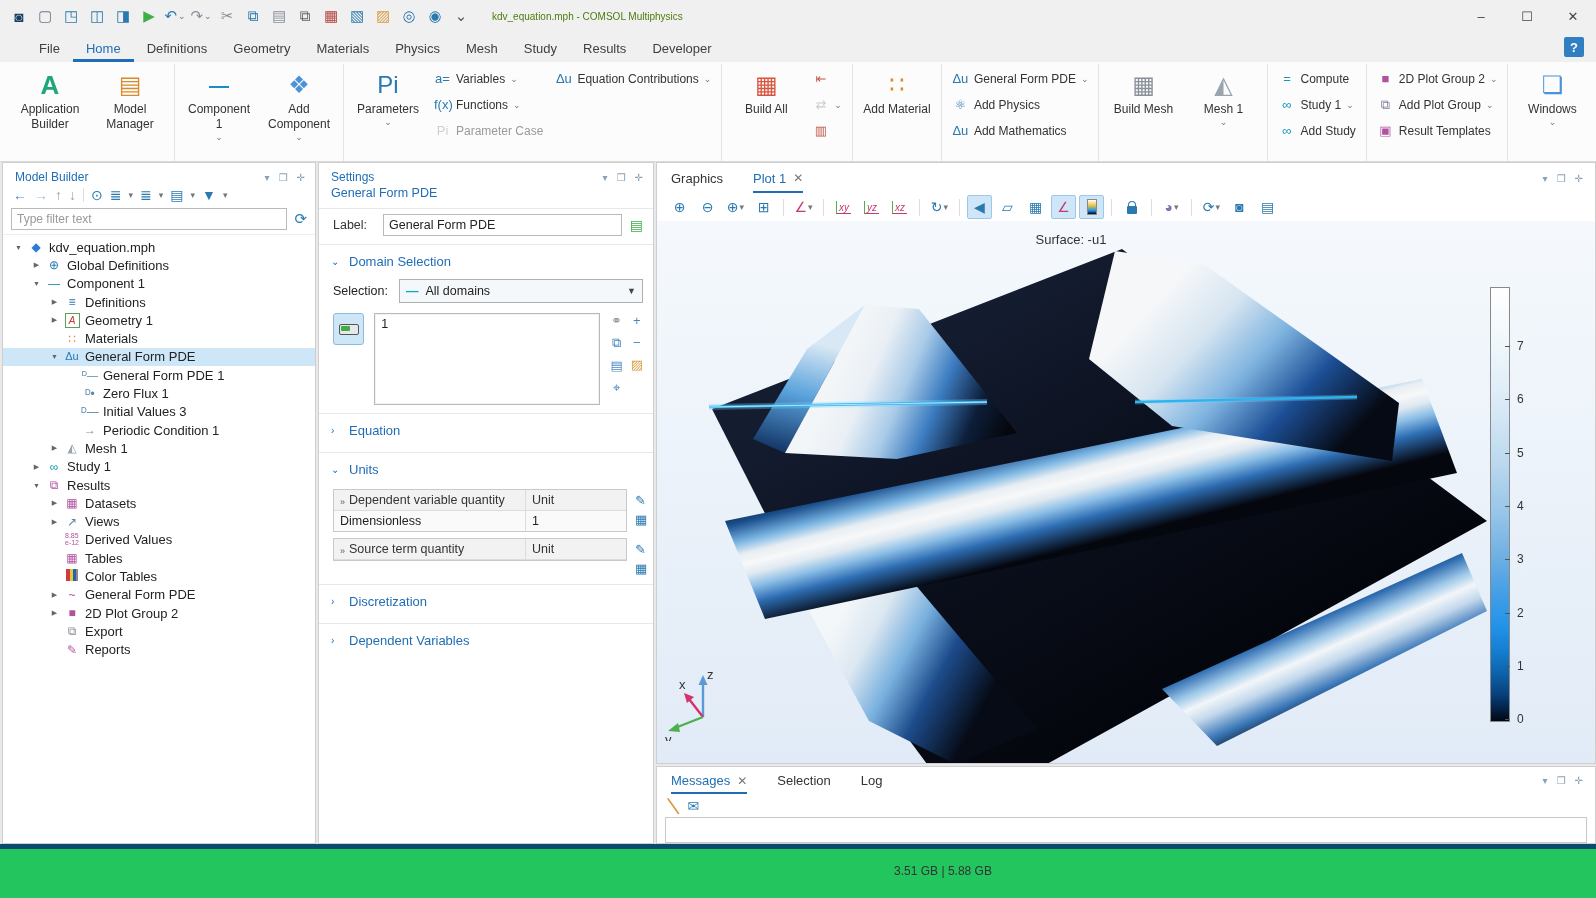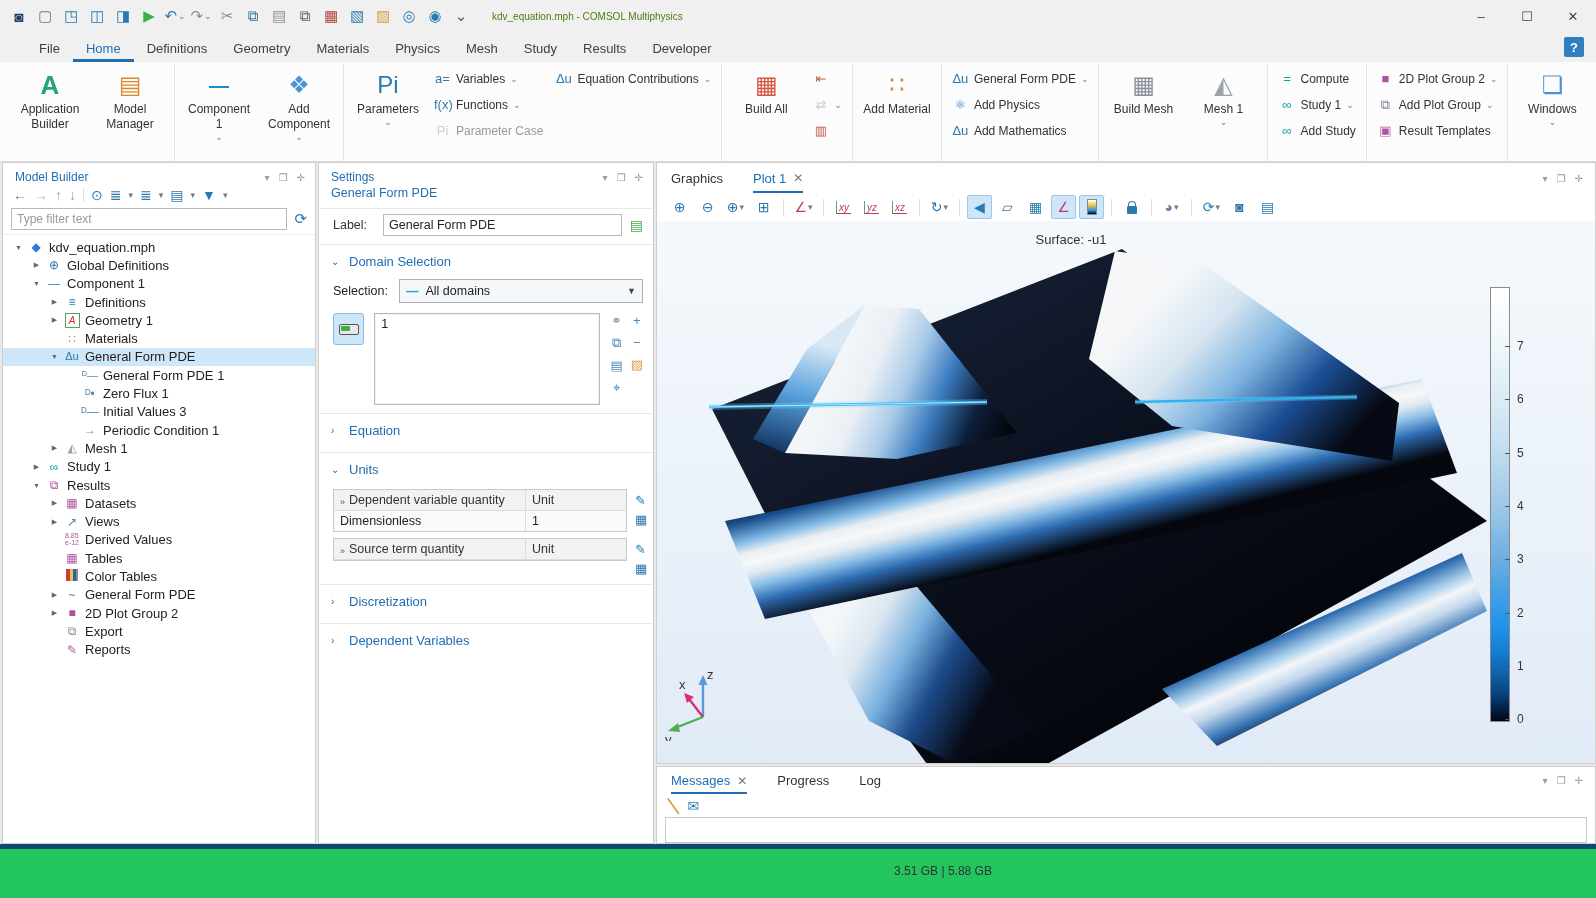--- a/index.html
+++ b/index.html
@@ -827,21 +827,21 @@
           <span class="panel-ctrls" style="position:absolute;right:12px;top:8px">
             <span>▾</span>
             <span>❒</span>
             <span>✛</span>
           </span>
         <div class="gtab active">
               <span>Messages</span>
               <span class="x">✕</span>
             </div>
             <div class="gtab">
-              <span>Progress</span>
+              <span>Selection</span>
             </div>
             <div class="gtab">
               <span>Log</span>
             </div>
           </div>
         <div class="msg-toolbar">
           <span style="color:#d99a3d;font-weight:bold;transform:rotate(-8deg)">╲</span>
           <span style="color:#2a7ab0">✉</span>
         </div>
         <div id="msg-box"></div>

